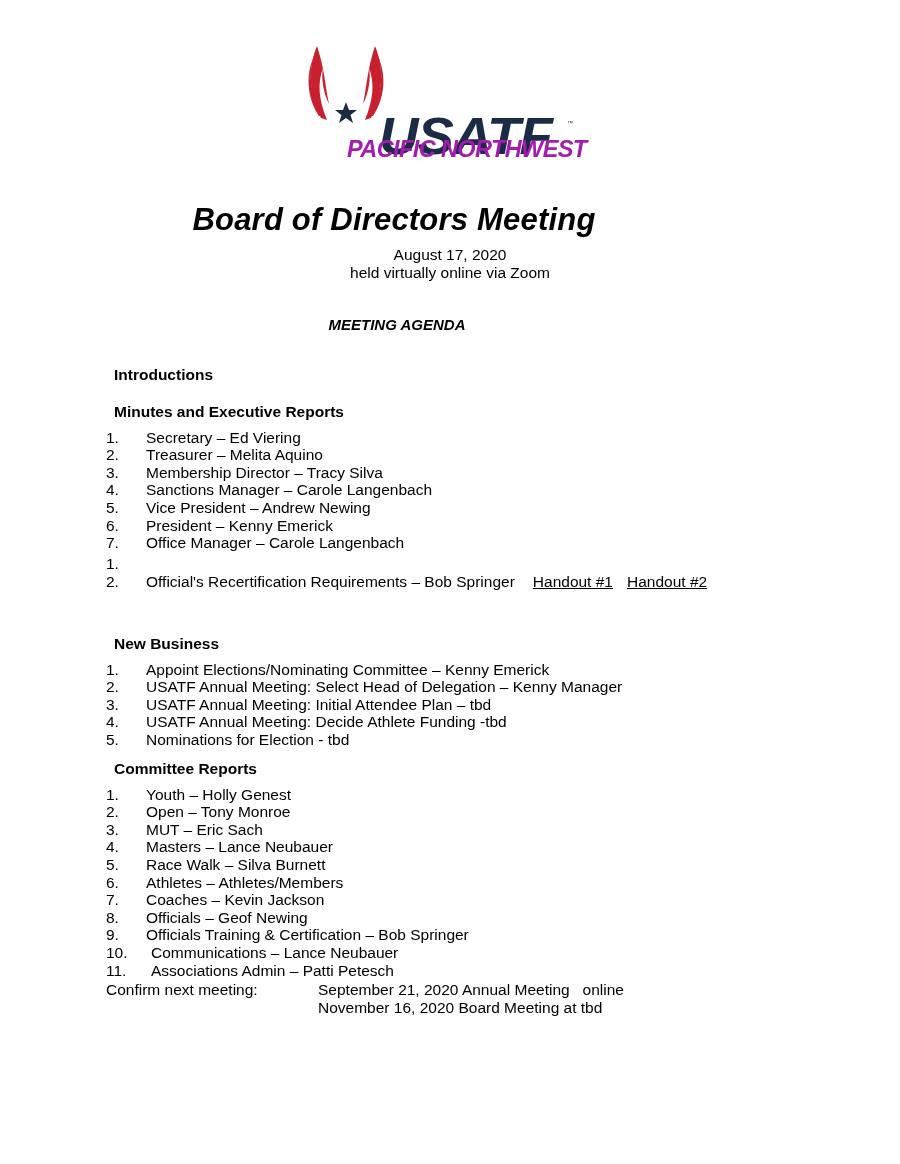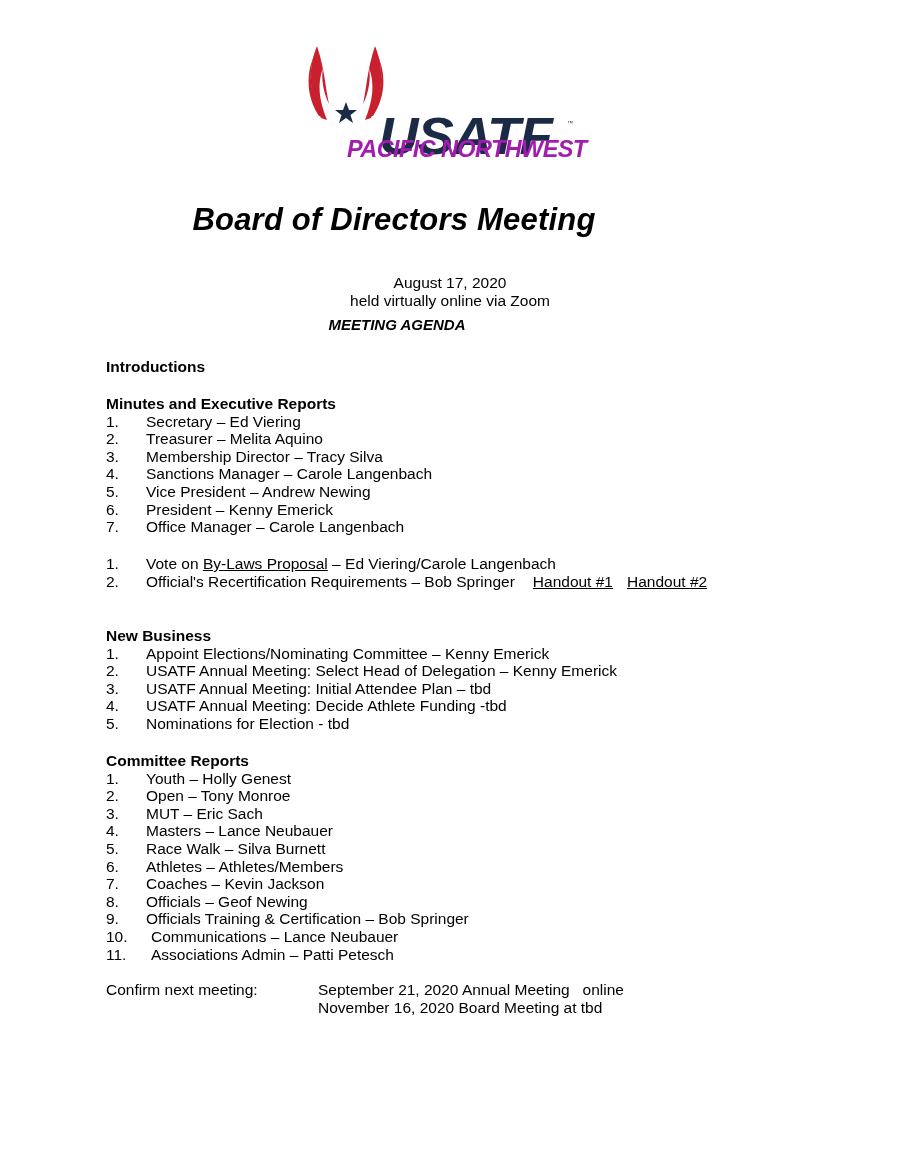--- a/index.html
+++ b/index.html
@@ -3,24 +3,24 @@
 <meta charset="utf-8">
 <style>
   html, body { margin: 0; padding: 0; background: #ffffff; }
   body { width: 900px; height: 1164px; position: relative; overflow: hidden; color: #000; font-family: "Liberation Sans", sans-serif; }
   .logo { position: absolute; left: 305px; top: 44px; width: 280px; height: 125px; }
   .logo svg { position: absolute; left: 0; top: 0; }
   .logo .usatf { position: absolute; left: 74px; top: 66px; font-family: "Liberation Sans", sans-serif; font-weight: bold; font-style: italic; font-size: 52px; letter-spacing: -1px; color: #1b2a45; line-height: 52px; transform: scaleX(1.05); transform-origin: left; }
   .logo .tm { position: absolute; left: 262px; top: 76px; font-size: 6px; color: #1b2a45; }
   .logo .region { position: absolute; left: 22px; top: 92px; font-family: "Liberation Sans", sans-serif; font-weight: bold; font-style: italic; font-size: 23.5px; color: #a21caf; letter-spacing: -0.6px; white-space: nowrap; margin-left: 20px; }
   .title { position: absolute; left: 0; width: 788px; top: 202px; text-align: center; font-family: "Liberation Sans", sans-serif; font-weight: bold; font-style: italic; font-size: 31px; letter-spacing: 0.2px; }
-  .sub { position: absolute; left: 0; width: 900px; text-align: center; font-size: 15.5px; margin-top: 28px; }
+  .sub { position: absolute; left: 0; width: 900px; text-align: center; font-size: 15.5px; }
   .agenda-head { position: absolute; left: 0; width: 794px; top: 316px; text-align: center; font-weight: bold; font-style: italic; font-size: 15px; }
   .section { position: absolute; left: 106px; font-size: 15.5px; line-height: 17.6px; }
-  .section h3 { margin: 0; font-size: 15.5px; font-weight: bold; line-height: 17.6px; }
+  .section h3 { margin: 8px; font-size: 15.5px; font-weight: bold; line-height: 17.6px; }
   .row { display: flex; white-space: nowrap; }
   .num { width: 40px; flex: 0 0 40px; }
   .num.wide { width: 45px; flex: 0 0 45px; }
   a.link { color: #000; text-decoration: underline; }
   .gap { display: inline-block; width: 14px; }
   .next { position: absolute; left: 106px; top: 981px; font-size: 15.5px; line-height: 17.6px; }
   .next .label { position: absolute; left: 0; top: 0; white-space: nowrap; }
   .next .dates { position: absolute; left: 212px; top: 0; white-space: nowrap; }
 </style>
 </head>
@@ -79,41 +79,40 @@
     </div>
   <div class="row">
       <span class="num">7.</span>
       <span>Office Manager – Carole Langenbach</span>
     </div>
 </div>
 
 <div class="section" style="top:555px">
   <div class="row">
     <span class="num">1.</span>
-    <span><span>Vote on </span><a class="link" href="#">By-Laws Proposal</a><span> – Ed Viering/Carole Langenbach</span></span>
   </div>
   <div class="row">
     <span class="num">2.</span>
     <span>Official's Recertification Requirements – Bob Springer</span>
     <span class="gap" style="width:18px"></span>
     <a class="link" href="#">Handout #1</a>
     <span class="gap"></span>
     <a class="link" href="#">Handout #2</a>
   </div>
 </div>
 
 <div class="section" style="top:627px">
   <h3>New Business</h3>
   <div class="row">
       <span class="num">1.</span>
       <span>Appoint Elections/Nominating Committee – Kenny Emerick</span>
     </div>
   <div class="row">
       <span class="num">2.</span>
-      <span>USATF Annual Meeting: Select Head of Delegation – Kenny Emerick</span>
+      <span>USATF Annual Meeting: Select Head of Delegation – Kenny Manager</span>
     </div>
   <div class="row">
       <span class="num">3.</span>
       <span>USATF Annual Meeting: Initial Attendee Plan – tbd</span>
     </div>
   <div class="row">
       <span class="num">4.</span>
       <span>USATF Annual Meeting: Decide Athlete Funding -tbd</span>
     </div>
   <div class="row">

